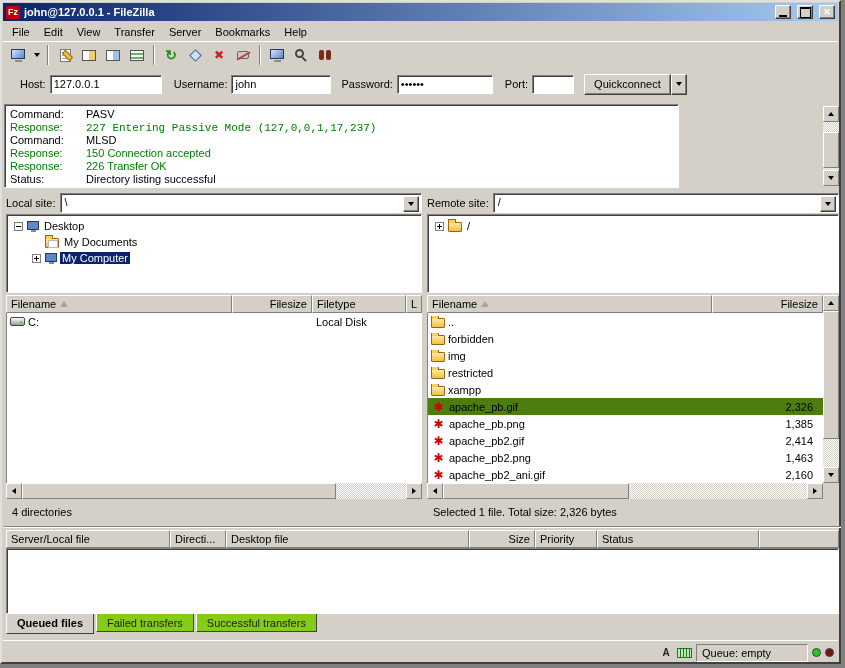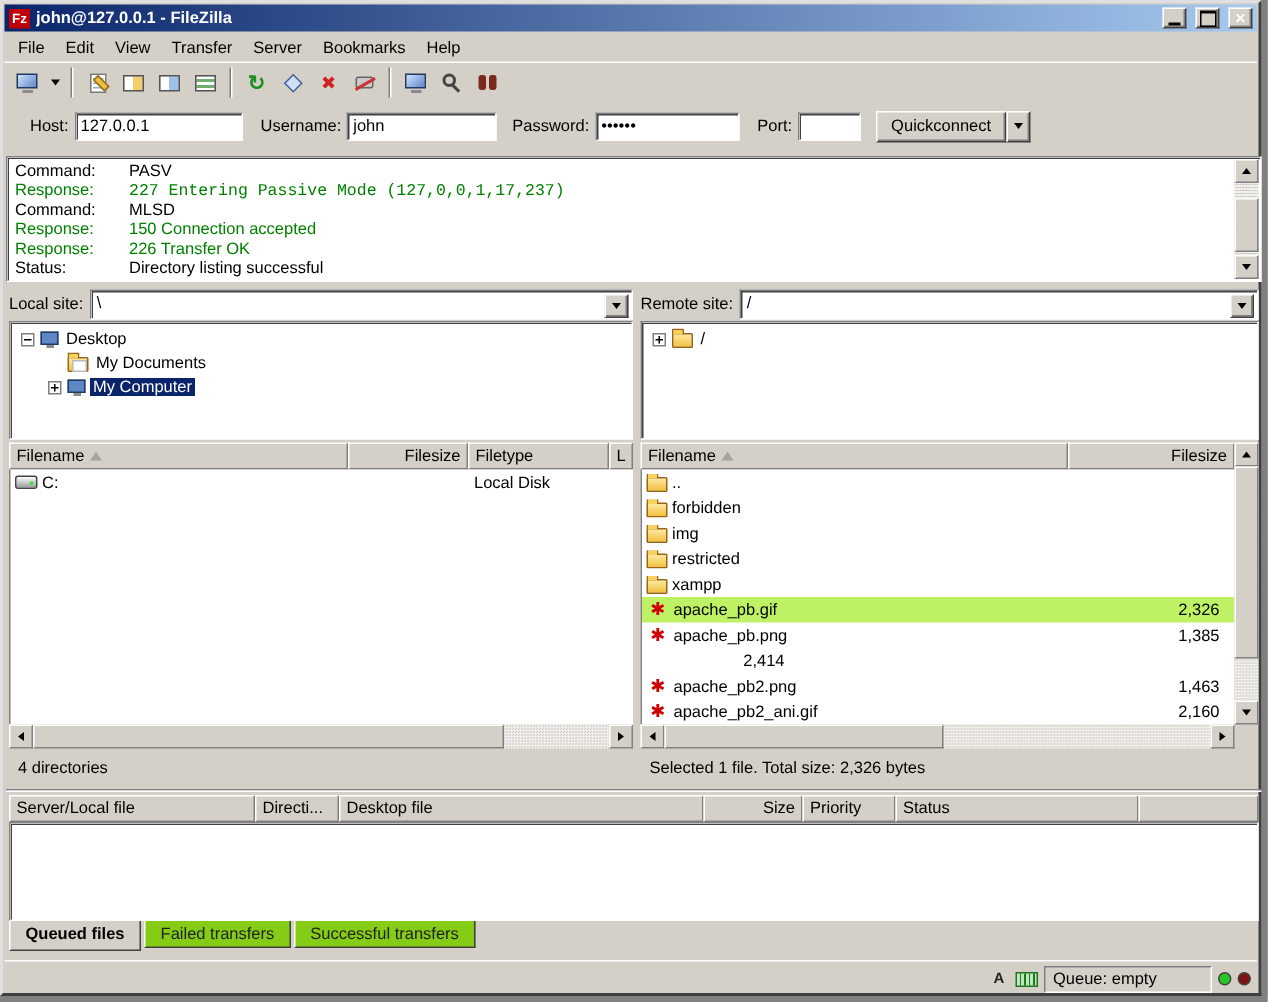--- a/index.html
+++ b/index.html
@@ -55,21 +55,21 @@
   .i-bino{width:5px;height:10px;background:#7a2a1a;border-radius:2px;box-shadow:7px 0 0 #7a2a1a;margin-right:7px}
 
   
   .quickbar{left:1px;top:66px;width:835px;height:32px;display:flex;align-items:center;padding-left:17px}
   .qc-label{margin-right:4px}
   .qc-input{height:19px;font-family:"Liberation Sans",sans-serif;font-size:11px;padding:1px 3px;outline:none}
   .qc-btn{height:21px;padding:2px 9px;display:flex;align-items:center;cursor:default}
   .qc-dd{width:16px;height:21px;display:flex;align-items:center;justify-content:center}
 
   
-  .logbox{left:2px;top:102px;width:837px;height:84px;padding:3px 32px 3px 5px;overflow:hidden}
+  .logbox{left:2px;top:102px;width:675px;height:84px;padding:3px 32px 3px 5px;overflow:hidden}
   .log-line{height:13px;line-height:13px;white-space:nowrap}
   .log-label{display:inline-block;width:76px}
 
   
   .sb-track{background:repeating-conic-gradient(#fff 0 25%,#d4d0c8 0 50%) 0 0/2px 2px}
   .sb-btn{position:absolute;width:16px;height:16px;display:flex;align-items:center;justify-content:center}
   .sb-thumb{position:absolute}
 
   
   .site-row{height:21px;display:flex;align-items:center}
@@ -98,21 +98,21 @@
   .i-desktop{width:12px;height:9px;border:1px solid #223a5e;background:#5f87c8;position:relative;margin-bottom:2px;flex:none}
   .i-desktop::after{content:"";position:absolute;left:3px;bottom:-3px;width:5px;height:2px;background:#8a8a8a}
 
   
   .fhdr{display:flex;height:18px}
   .fh-col{padding:2px 4px;overflow:hidden;white-space:nowrap;display:flex;align-items:center;gap:4px}
   .fh-right{justify-content:flex-end}
   .sort-up{width:0;height:0;border-left:4px solid transparent;border-right:4px solid transparent;border-bottom:6px solid #a8a49c}
   .flist{background:#fff;overflow:hidden}
   .frow{display:flex;align-items:center;height:17px}
-  .frow.selected{background:#bef264}
+  .frow.selected{background:#4d7c0f}
   .fcell{display:flex;align-items:center;gap:3px;padding-left:3px;overflow:hidden;white-space:nowrap}
   .num{justify-content:flex-end;padding-right:10px}
 
   .pane-status{display:flex;align-items:center;padding-left:6px}
   .groove{border-top:1px solid #808080;border-bottom:1px solid #fff}
 
   
   .tab{height:20px;padding:3px 10px 0 10px;border:1px solid;border-top:none;border-color:#fff #404040 #404040 #fff;margin-right:2px;background:#d4d0c8;white-space:nowrap}
   .tab.active{font-weight:bold}
   .tab.inactive{background:#84cc16;height:18px;color:#222}
@@ -381,20 +381,24 @@
     <div class="frow">
         <span class="fcell" style="flex:1">
           <span class="i-bimg"></span>
           <span>apache_pb.png</span>
         </span>
         <span class="fcell num" style="width:105px">
           <span>1,385</span>
         </span>
       </div>
     <div class="frow">
+        <span class="fcell" style="flex:1">
+          <span class="i-bimg"></span>
+          <span>apache_pb2.gif</span>
+        </span>
         <span class="fcell num" style="width:105px">
           <span>2,414</span>
         </span>
       </div>
     <div class="frow">
         <span class="fcell" style="flex:1">
           <span class="i-bimg"></span>
           <span>apache_pb2.png</span>
         </span>
         <span class="fcell num" style="width:105px">

